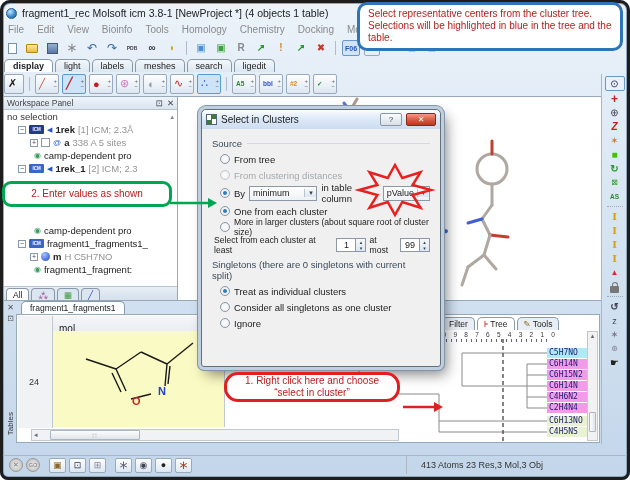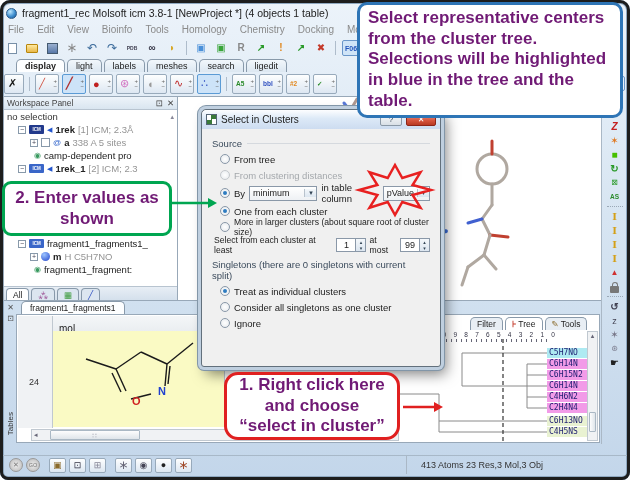--- a/index.html
+++ b/index.html
@@ -17,21 +17,21 @@
   
   .toolbar1{left:4px;top:39px;right:4px;height:18px;display:flex;align-items:center;gap:4px;font-size:10px;}
   .tbtn{height:16px;min-width:16px;display:flex;align-items:center;justify-content:center;border-radius:2px;}
   .tsep{width:1px;height:14px;background:#aebccb;margin:0 2px;}
   .i-page{width:9px;height:11px;background:#fff;border:1px solid #7890a8;}
   .i-folder{width:12px;height:9px;background:linear-gradient(#ffe9a0,#e8b84a);border:1px solid #b8860b;border-radius:1px;}
   .i-save{width:11px;height:11px;background:linear-gradient(#9ab0d0,#5878a8);border:1px solid #445a70;}
   .glyph{font-size:10px;line-height:12px;}
   .press{border:1px solid #6a96c8;background:#cfe4f7;border-radius:2px;padding:0 2px;}
   
-  .tabrow{left:16px;top:57px;right:4px;height:15px;display:flex;align-items:flex-end;gap:2px;font-size:9px;}
+  .tabrow{left:4px;top:57px;right:4px;height:15px;display:flex;align-items:flex-end;gap:2px;font-size:9px;}
   .tab{border:1px solid #8899aa;border-bottom:none;border-radius:5px 5px 0 0;padding:1px 8px 1px 8px;background:linear-gradient(#f2f7fb,#dce7f1);}
   .tab.sel{background:#fdfeff;font-weight:bold;}
   
   .toolbar2{left:4px;top:72px;right:4px;height:23px;display:flex;align-items:center;gap:3px;}
   .t2btn{height:20px;width:24px;border:1px solid #98aabb;background:linear-gradient(#fdfefe,#dde7f2);border-radius:2px;
          display:flex;align-items:center;justify-content:space-between;padding:0 1px 0 3px;font-size:11px;}
   .t2btn.sel{background:#cde3f8;border-color:#5b9bd5;}
   .pm{display:flex;flex-direction:column;font-size:6px;line-height:5px;color:#666;}
   .lblbtn{font-size:6.5px;font-weight:bold;}
   
@@ -66,21 +66,21 @@
   .sheettab{position:absolute;left:18px;top:0;height:13px;border:1px solid #8899aa;border-bottom:none;border-radius:5px 5px 0 0;background:#fdfeff;font-size:8.5px;padding:0 8px;display:flex;align-items:center;}
   .tframe{position:absolute;left:13px;top:13px;width:584px;height:129px;background:#fff;border:1px solid #98a8b8;}
   .molheader{position:absolute;left:36px;top:1px;width:172px;height:26px;background:linear-gradient(#f4f6f8,#e4e8ec);border-right:1px solid #c0c8d0;border-bottom:1px solid #c0c8d0;font-size:10px;display:flex;align-items:center;padding-left:6px;}
   .rownumcol{position:absolute;left:1px;top:1px;width:35px;height:112px;background:#f0f2f4;border-right:1px solid #c0c8d0;}
   .rownum{position:absolute;left:0;top:62px;width:34px;text-align:center;font-size:9px;color:#333;}
   .molcell{position:absolute;left:36px;top:16px;width:172px;height:96px;border-right:1px solid #c0c8d0;}
   .bluecellicon{position:absolute;left:212px;top:68px;width:9px;height:9px;border:1px solid #2244aa;background:radial-gradient(circle at 50% 50%,#cfe0ff,#3355cc);}
   .hscroll{position:absolute;left:14px;top:114px;width:368px;height:12px;background:#f0f2f4;border:1px solid #c0c8d0;display:flex;align-items:center;font-size:7px;color:#667;}
   .hthumb{margin-left:12px;width:90px;height:10px;background:linear-gradient(#fdfdfd,#dfe5ea);border:1px solid #aab8c4;border-radius:1px;text-align:center;line-height:9px;color:#889;}
   
-  .treetabs{position:absolute;left:425px;top:2px;height:13px;display:flex;gap:2px;font-size:8.5px;margin-left:28px;}
+  .treetabs{position:absolute;left:425px;top:2px;height:13px;display:flex;gap:2px;font-size:8.5px;}
   .ttab{border:1px solid #8899aa;border-bottom:none;border-radius:5px 5px 0 0;background:#e8eef4;padding:0 6px;display:flex;align-items:center;gap:2px;}
   .ttab.sel{background:#fff;}
   .ruler{position:absolute;left:422px;top:16px;width:116px;height:8px;display:flex;justify-content:space-between;font-size:6.5px;color:#334;}
   .ticks{position:absolute;left:424px;top:24px;width:110px;height:3px;background:repeating-linear-gradient(90deg,#667 0 1px,transparent 1px 5px);}
   .leaf{position:absolute;left:530px;width:48px;height:10px;font-family:"DejaVu Sans Mono",monospace;font-size:8px;line-height:10px;color:#1c1c70;padding-left:2px;}
   .vscroll{position:absolute;left:570px;top:16px;width:11px;height:110px;background:#f0f2f4;border:1px solid #c0c8d0;font-size:7px;color:#667;text-align:center;}
   .vthumb{margin:72px 1px 0 1px;height:20px;background:linear-gradient(90deg,#fdfdfd,#dfe5ea);border:1px solid #aab8c4;border-radius:1px;}
   
   .statusbar{left:3px;top:455px;width:624px;height:19px;display:flex;align-items:center;gap:3px;padding:0 6px;border-top:1px solid #a8b8c8;font-size:9px;color:#333;}
   .sbtn{height:15px;min-width:17px;border:1px solid #98aabb;background:linear-gradient(#fdfefe,#dde7f2);border-radius:2px;display:flex;align-items:center;justify-content:center;font-size:9px;}
@@ -105,21 +105,21 @@
   .dd{height:15px;border:1px solid #8a98a8;background:linear-gradient(#fff,#eef1f4);display:flex;align-items:center;font-size:9px;}
   .dd .val{flex:1;padding:0 3px;}
   .dd .ar{width:12px;border-left:1px solid #b8c2cc;background:linear-gradient(#f4f8fb,#dce6f0);font-size:7px;text-align:center;color:#345;}
   .spinbox{display:flex;height:14px;}
   .spinbox .v{width:20px;border:1px solid #8a98a8;background:#fff;text-align:center;font-size:9px;line-height:13px;}
   .spinbox .arrows{width:10px;display:flex;flex-direction:column;border:1px solid #8a98a8;border-left:none;font-size:5px;line-height:6px;text-align:center;background:linear-gradient(#f4f8fb,#dce6f0);color:#345;}
   .dbtnrow{display:flex;justify-content:flex-end;gap:11px;margin-top:6px;padding-right:2px;}
   .pbtn{width:56px;height:17px;border:1px solid #8e8f8f;border-radius:3px;background:linear-gradient(#f4f4f4,#dcdcdc);font-size:9.5px;display:flex;align-items:center;justify-content:center;}
   .pbtn.def{border:1px solid #2c628b;background:linear-gradient(#eaf6fd,#bee6fd);box-shadow:0 0 0 1px #a8d8f0 inset;}
   
-  .callout{position:absolute;background:#fff;font-weight:bold;font-size:17px;line-height:1.22;z-index:60;color:#701a75;}
+  .callout{position:absolute;background:#fff;font-weight:normal;font-size:10px;line-height:1.22;z-index:60;color:#b91c1c;}
   .co-blue{left:357px;top:2px;width:266px;border:3.5px solid #2e75b6;border-radius:10px;padding:3px 8px;}
   .co-green{left:2px;top:181px;width:170px;border:3px solid #00a651;border-radius:9px;padding:4px 6px;text-align:center;}
   .co-red{left:224px;top:372px;width:176px;border:3.5px solid #e02020;border-radius:14px;padding:0 10px;text-align:center;}
   .overlay{position:absolute;left:0;top:0;z-index:70;pointer-events:none;}
   .dendro{position:absolute;left:0;top:0;z-index:3;pointer-events:none;}
 </style>
 </head>
 <body>
 
 <div class="win">

